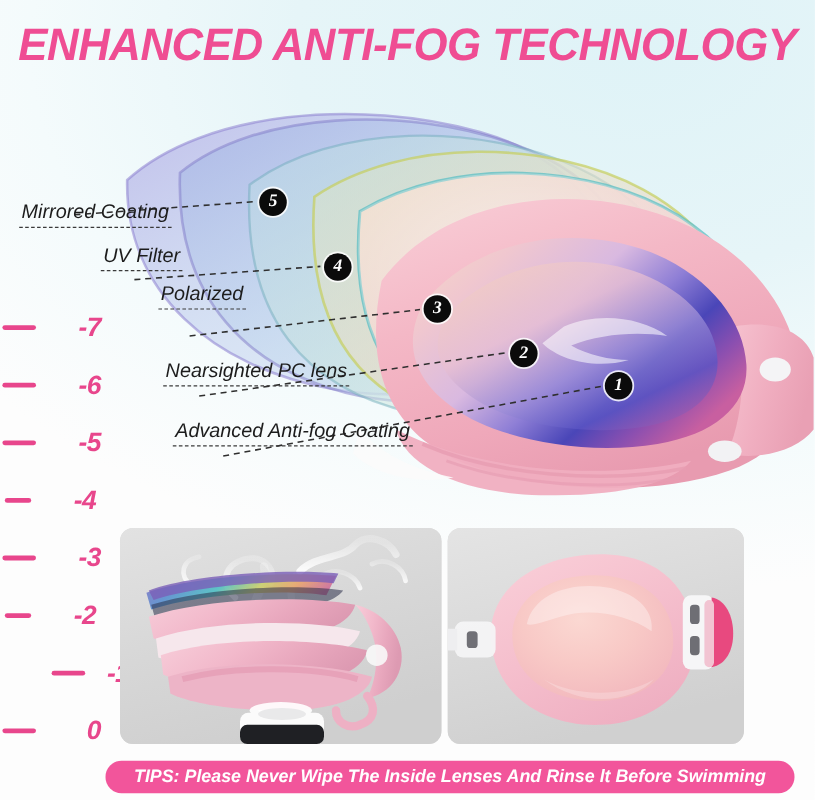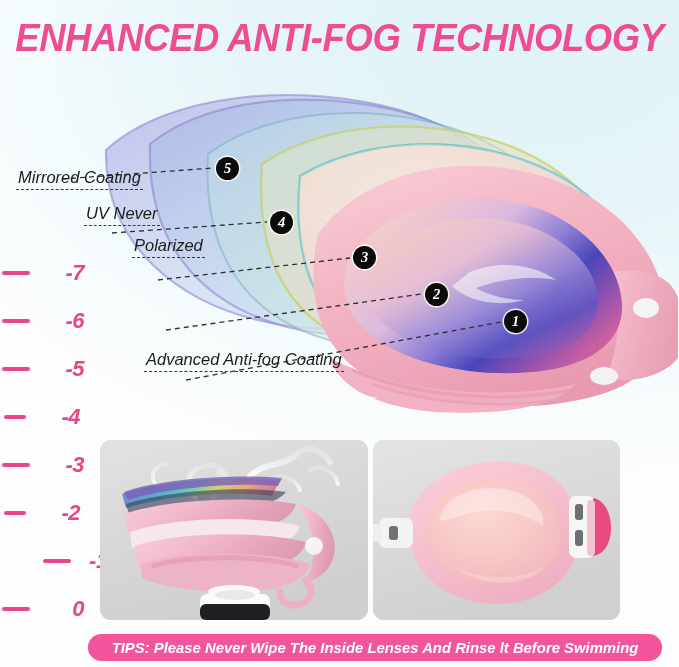--- a/index.html
+++ b/index.html
@@ -232,25 +232,29 @@
         <path d="M186 322 L501 264"></path>
       </g>
     </svg>
   </div>
 
   <div class="callout" id="c5">
     <span class="ctext">Mirrored Coating</span>
     <span class="cline"></span>
   </div>
   <div class="callout" id="c4">
-    <span class="ctext">UV Never</span>
+    <span class="ctext">UV Filter</span>
     <span class="cline"></span>
   </div>
   <div class="callout" id="c3">
     <span class="ctext">Polarized</span>
+    <span class="cline"></span>
+  </div>
+  <div class="callout" id="c2">
+    <span class="ctext">Nearsighted PC lens</span>
     <span class="cline"></span>
   </div>
   <div class="callout" id="c1">
     <span class="ctext">Advanced Anti-fog Coating</span>
     <span class="cline"></span>
   </div>
 
   <div class="badge" id="b5">5</div>
   <div class="badge" id="b4">4</div>
   <div class="badge" id="b3">3</div>

